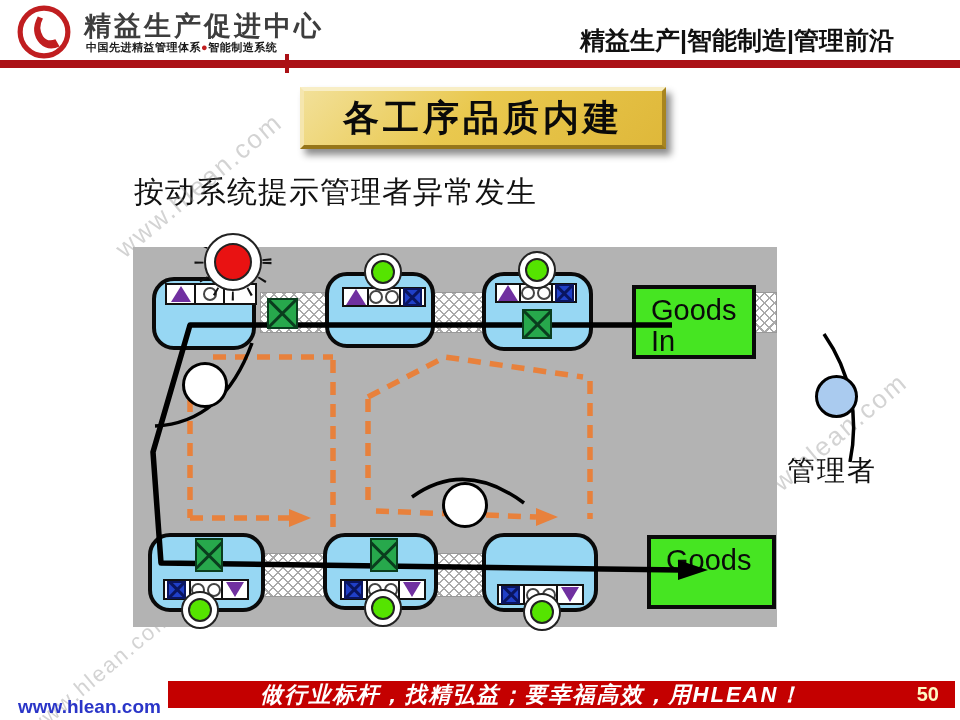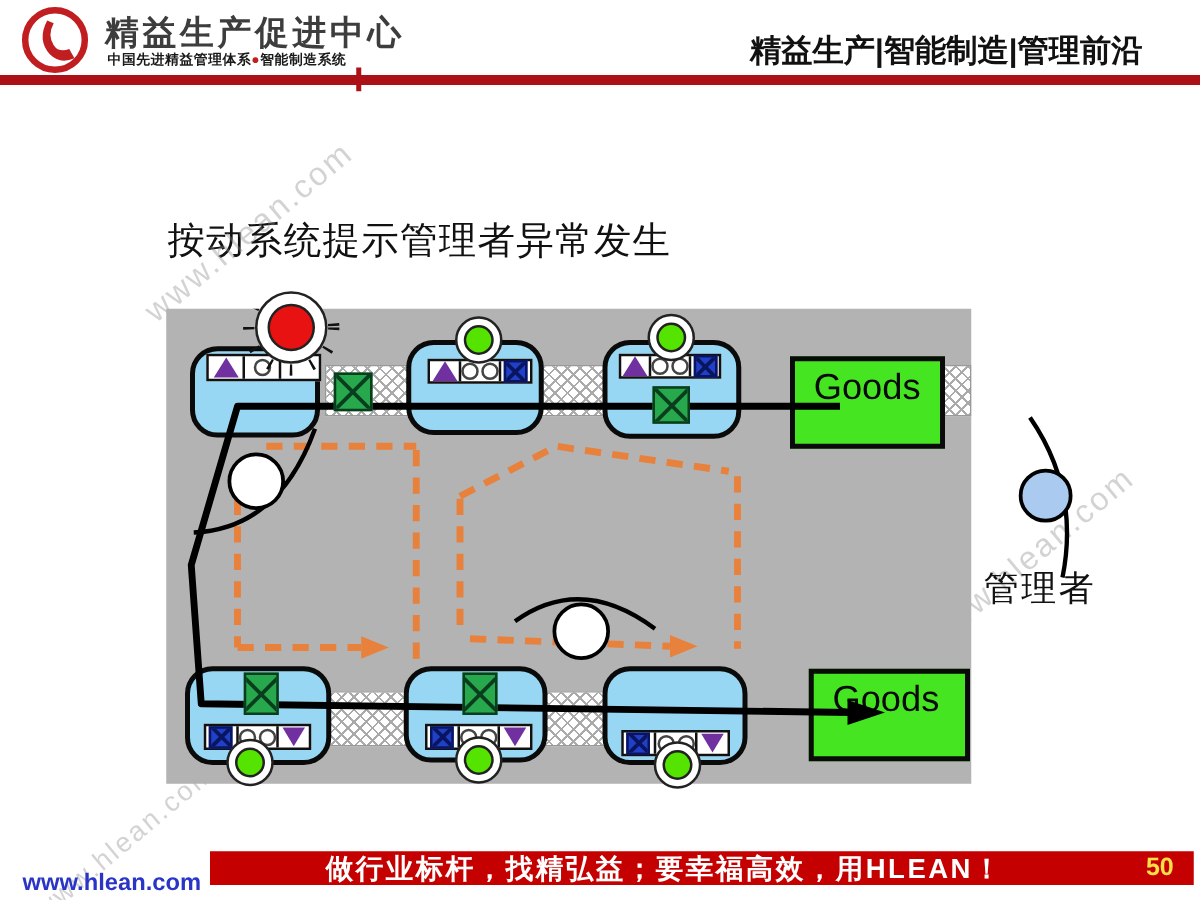--- a/index.html
+++ b/index.html
@@ -7,21 +7,21 @@
          font-family:"Liberation Sans",sans-serif;margin:0 auto;}
   .abs{position:absolute;box-sizing:border-box;}
 
   
   .hdr-logo-title{left:84px;top:8px;font-size:27px;font-weight:700;color:#3d3d3d;letter-spacing:3px;}
   .hdr-logo-sub{left:86px;top:40px;font-size:11px;font-weight:700;color:#1a1a1a;letter-spacing:.5px;}
   .hdr-logo-sub .dot{color:#c01e20;}
   .hdr-brand{left:318px;top:20px;font-size:28px;font-weight:800;color:#111;}
   .hdr-brand .h{color:#d80f0f;}
   .hdr-brand .school{color:#2222cc;}
-  .hdr-tagline{left:600px;top:24px;font-size:25px;font-weight:800;color:#111;}
+  .hdr-tagline{left:580px;top:24px;font-size:25px;font-weight:800;color:#111;}
   .top-rule{left:0;top:60px;width:960px;height:8px;background:#ab1116;}
   .top-tick{left:285px;top:54px;width:4px;height:19px;background:#ab1116;}
 
   
   .banner{left:300px;top:87px;width:366px;height:62px;
           background:linear-gradient(135deg,#f2e098 0%,#e9c84e 45%,#dfb83a 100%);
           border-top:4px solid #f8eec6;border-left:4px solid #f5e6ae;
           border-right:4px solid #a8851f;border-bottom:4px solid #96761a;
           box-shadow:5px 6px 7px rgba(0,0,0,.45);
           display:flex;align-items:center;justify-content:center;}
@@ -64,38 +64,41 @@
   .wm{position:absolute;color:rgba(140,140,140,.38);font-size:26px;letter-spacing:2px;
       transform:rotate(-40deg);white-space:nowrap;pointer-events:none;}
 
   
   .fl{left:8px;top:658px;font-size:34px;font-weight:800;letter-spacing:-1px;color:#111;white-space:nowrap;}
   .fl .fl-h{color:#d2482a;}
   .fl .fl-dash{font-weight:400;}
   .f-web{left:18px;top:696px;font-size:19px;font-weight:700;color:#2a35c8;}
   .f-banner{left:168px;top:681px;width:787px;height:27px;background:#c40000;color:#fff;
             display:flex;align-items:center;justify-content:center;}
-  .f-banner .txt{font-size:22px;font-weight:800;letter-spacing:2px;padding-right:60px;}
-  .f-page{position:absolute;right:16px;top:0;line-height:27px;font-size:20px;font-weight:700;color:#fde047;font-style:normal;}
+  .f-banner .txt{font-size:22px;font-weight:800;font-style:italic;letter-spacing:2px;padding-right:60px;}
+  .f-page{position:absolute;right:16px;top:0;line-height:27px;font-size:20px;font-weight:700;color:#fef9c3;font-style:normal;}
 </style>
 </head>
 <body>
 
 <div class="slide">
 
   <svg class="abs" style="left:12px;top:4px" width="64" height="56" viewBox="0 0 60 54">
     <circle cx="30" cy="27" r="23" fill="none" stroke="#c01e20" stroke-width="5"></circle>
     <path d="M24 12 q-8 15 2 26 q8 8 19 3 l-4 -7 q-8 3 -12 -3 q-5 -8 0 -17 z" fill="#c01e20"></path>
   </svg>
   <div class="abs hdr-logo-sub"><span>中国先进精益管理体系</span><span class="dot">●</span><span>智能制造系统</span></div>
   <div class="abs hdr-logo-title">精益生产促进中心</div>
   <div class="abs hdr-tagline">精益生产|智能制造|管理前沿</div>
   <div class="abs top-rule"></div>
   <div class="abs top-tick"></div>
 
+  <div class="abs banner">
+    <span>各工序品质内建</span>
+  </div>
   <div class="abs subtitle">按动系统提示管理者异常发生</div>
 
   <div class="wm" style="left:95px;top:170px">www.hlean.com</div>
   <div class="wm" style="left:720px;top:430px">www.hlean.com</div>
   <div class="wm" style="left:10px;top:660px;font-size:22px">www.hlean.com</div>
 
   <div class="abs diagram">
 
     <div class="belt" style="left:127px;top:45px;width:68px;height:41px"></div>
     <div class="belt" style="left:297px;top:45px;width:58px;height:41px"></div>
@@ -106,20 +109,21 @@
     <div class="station" style="left:19px;top:30px;width:104px;height:73px"></div>
     <div class="station" style="left:192px;top:25px;width:110px;height:76px"></div>
     <div class="station" style="left:349px;top:25px;width:111px;height:79px"></div>
 
     <div class="station" style="left:15px;top:286px;width:117px;height:79px"></div>
     <div class="station" style="left:190px;top:286px;width:115px;height:77px"></div>
     <div class="station" style="left:349px;top:286px;width:116px;height:79px"></div>
 
     <div class="goods" style="left:499px;top:38px;width:124px;height:74px">
       <div>Goods</div>
+      <div>In</div>
     </div>
     <div class="goods" style="left:514px;top:288px;width:129px;height:74px">
       <div>Goods</div>
     </div>
 
     <div class="strip" style="left:32px;top:36px;width:92px;height:22px">
       <div class="cell" style="flex:1">
           <span class="tri-up"></span>
         </div>
       <div class="cell" style="flex:1">

